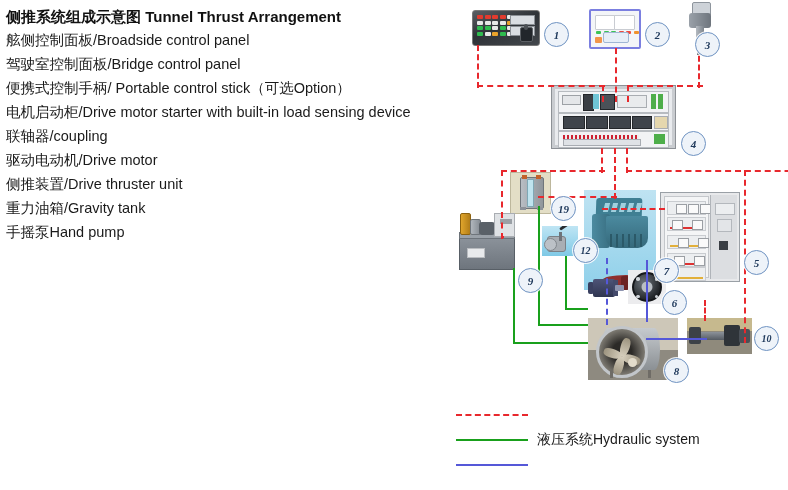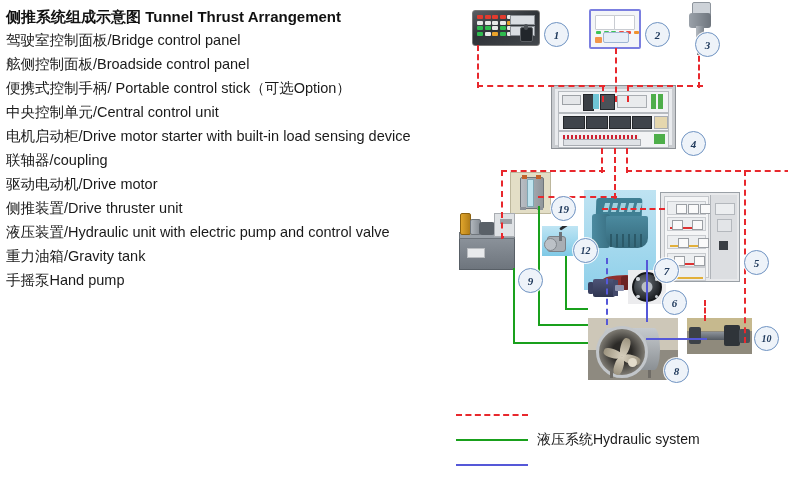--- a/index.html
+++ b/index.html
@@ -167,29 +167,27 @@
   .kl-mech{border-top:2px solid #5558d8;}
   .keytext{font-size:14px;color:#1a1a1a;white-space:nowrap;}
 </style>
 </head>
 <body>
 
 <div id="root">
 
   <div class="legend-list">
     <div class="legend-title">侧推系统组成示意图 Tunnel Thrust Arrangement</div>
+    <div class="legend-line">舷侧控制面板/Broadside control panel</div>
     <div class="legend-line">驾驶室控制面板/Bridge control panel</div>
-    <div class="legend-line">舷侧控制面板/Broadside control panel</div>
     <div class="legend-line">便携式控制手柄/ Portable control stick（可选Option）</div>
-    <div class="legend-line">中央控制单元/Central control unit</div>
     <div class="legend-line">电机启动柜/Drive motor starter with built-in load sensing device</div>
     <div class="legend-line">联轴器/coupling</div>
     <div class="legend-line">驱动电动机/Drive motor</div>
     <div class="legend-line">侧推装置/Drive thruster unit</div>
-    <div class="legend-line">液压装置/Hydraulic unit with electric pump and control valve</div>
     <div class="legend-line">重力油箱/Gravity tank</div>
     <div class="legend-line">手摇泵Hand pump</div>
   </div>
 
   <div class="diagram">
 
     <div class="wire v elec" style="left:22px;top:45px;height:40px;"></div>
     <div class="wire h elec" style="left:22px;top:85px;width:125px;"></div>
     <div class="wire v elec" style="left:147px;top:85px;height:14px;"></div>
 

